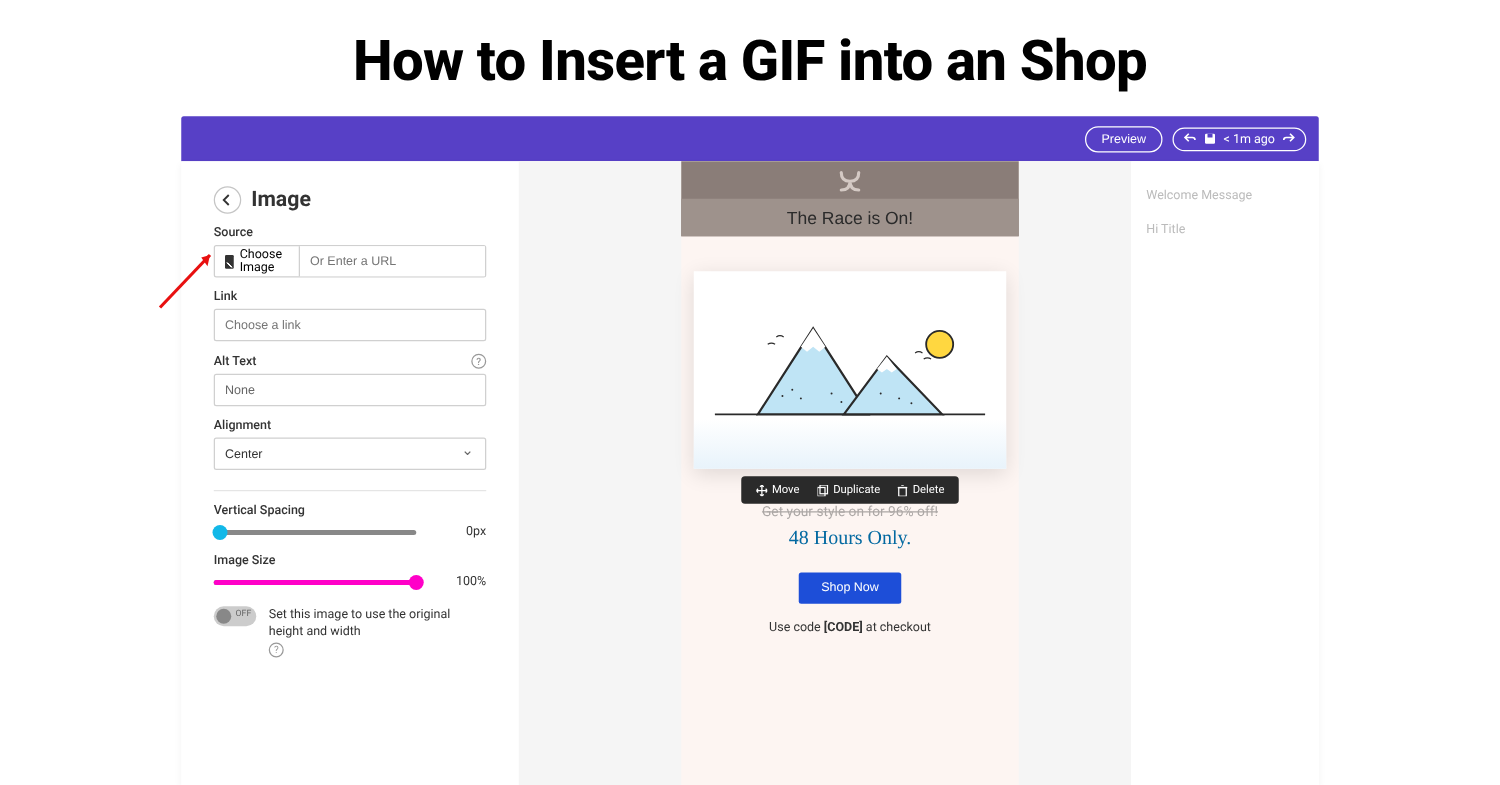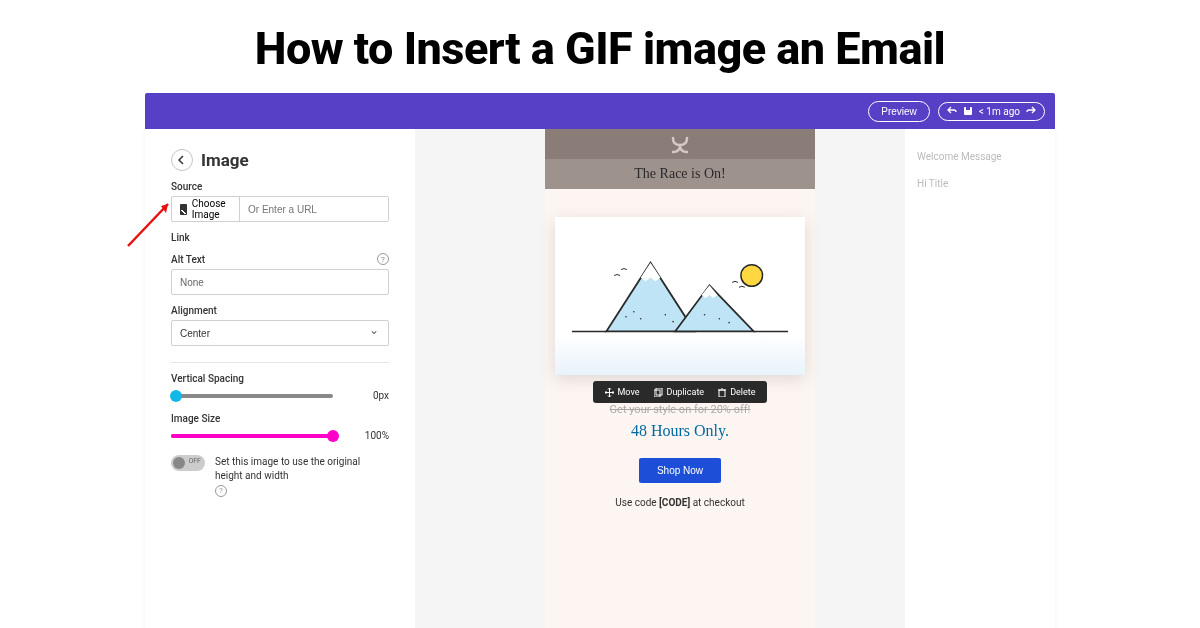--- a/index.html
+++ b/index.html
@@ -35,37 +35,37 @@
 .toggle-row { display: flex; align-items: flex-start; gap: 10px; margin-top: 14px; }
 .toggle { width: 34px; height: 16px; background: #ccc; border-radius: 8px; position: relative; flex-shrink: 0; }
 .toggle-knob { width: 12px; height: 12px; background: #888; border-radius: 50%; position: absolute; left: 2px; top: 2px; }
 .toggle-label { position: absolute; right: 4px; top: 2px; font-size: 7px; color: #666; }
 .toggle-text { font-size: 10px; color: #333; line-height: 1.4; }
 .arrow-annot { position: absolute; left: -22px; top: 67px; width: 55px; height: 55px; pointer-events: none; }
 .canvas { flex: 1; background: #f5f5f5; padding: 0 62px 0 102px; display: flex; justify-content: center; }
 .email { width: 270px; background: #fdf5f2; display: flex; flex-direction: column; align-items: center; }
 .email-header { background: #8a7d78; width: 100%; display: flex; flex-direction: column; align-items: center; padding: 6px 0 0; }
 .logo { width: 24px; height: 20px; margin-bottom: 4px; }
-.email-title-bar { background: #9e928c; width: 100%; text-align: center; padding: 7px 0; font-family: Liberation Serif, serif; font-size: 14px; color: #2a2a2a; }
+.email-title-bar { background: #9e928c; width: 100%; text-align: center; padding: 7px 0; font-family: Liberation Sans, sans-serif; font-size: 14px; color: #2a2a2a; }
 .img-card { background: #fff; width: 250px; margin-top: 28px; box-shadow: 0 4px 16px rgba(0,0,0,0.12); padding: 30px 12px 14px; position: relative; }
 .mountain-svg { width: 100%; height: 110px; }
 .img-card-gradient { position: absolute; bottom: 0; left: 0; right: 0; height: 40px; background: linear-gradient(to bottom, rgba(255,255,255,0), #e8f3fb); }
 .action-bar { background: #2a2a2a; display: flex; gap: 2px; padding: 4px 6px; border-radius: 3px; margin-top: 6px; margin-bottom: -6px; position: relative; z-index: 2; }
 .action-btn { color: #fff; font-size: 9px; display: flex; align-items: center; gap: 4px; padding: 2px 6px; cursor: pointer; }
 .promo-text { font-size: 11px; color: #333; margin-top: 6px; text-decoration: line-through; opacity: 0.4; }
 .promo-hours { font-family: Georgia, serif; font-size: 16px; color: #0369a1; margin-top: 6px; }
 .shop-btn { background: #1d4ed8; color: #fff; font-size: 10px; padding: 7px 18px; border: none; border-radius: 2px; margin-top: 18px; }
 .code-text { font-size: 10px; color: #333; margin-top: 14px; }
 .right-panel { width: 150px; background: #fff; padding: 14px 12px; }
 .rp-item { font-size: 10px; color: #bbb; padding: 8px 0; }
 </style>
 </head>
 <body>
 
-<h1 class="page-title">How to Insert a GIF image an Email</h1>
+<h1 class="page-title">How to Insert a GIF into an Shop</h1>
 
 <div class="editor-wrap">
   <div class="topbar">
     <button class="preview-btn">Preview</button>
     <div class="history-pill">
       <span class="hist-icon">
         <svg viewBox="0 0 10 10" width="10" height="10">
             <path d="M4 1 L1 4 L4 7 M1 4 H7 A2 2 0 0 1 9 6" stroke="#fff" stroke-width="1.3" fill="none"></path>
           </svg>
       </span>
@@ -102,20 +102,21 @@
       <div class="field-label">Source</div>
       <div class="source-row">
         <div class="choose-img">
           <span class="img-ic"></span>
           <span>Choose Image</span>
         </div>
         <input class="url-input" placeholder="Or Enter a URL" style="">
       </div>
 
       <div class="field-label">Link</div>
+      <input class="text-input" placeholder="Choose a link" style="">
 
       <div class="field-label">
         <span>Alt Text</span>
         <span class="help-ic">?</span>
       </div>
       <input class="text-input" value="None" style="">
 
       <div class="field-label">Alignment</div>
       <div class="select-wrap">
         <select class="select-input">
@@ -206,21 +207,21 @@
           <div class="action-btn">
             <svg width="8" height="9" viewBox="0 0 8 9">
                 <rect x="1" y="2" width="6" height="7" stroke="#fff" fill="none"></rect>
                 <line x1="0" y1="2" x2="8" y2="2" stroke="#fff"></line>
                 <line x1="3" y1="0" x2="5" y2="0" stroke="#fff"></line>
               </svg>
             <span>Delete</span>
           </div>
         </div>
 
-        <div class="promo-text">Get your style on for 20% off!</div>
+        <div class="promo-text">Get your style on for 96% off!</div>
         <div class="promo-hours">48 Hours Only.</div>
         <button class="shop-btn">Shop Now</button>
         <div class="code-text">
           <span>Use code </span><b>[CODE]</b><span> at checkout</span>
         </div>
       </div>
     </div>
 
     <div class="right-panel">
       <div class="rp-item">Welcome Message</div>

